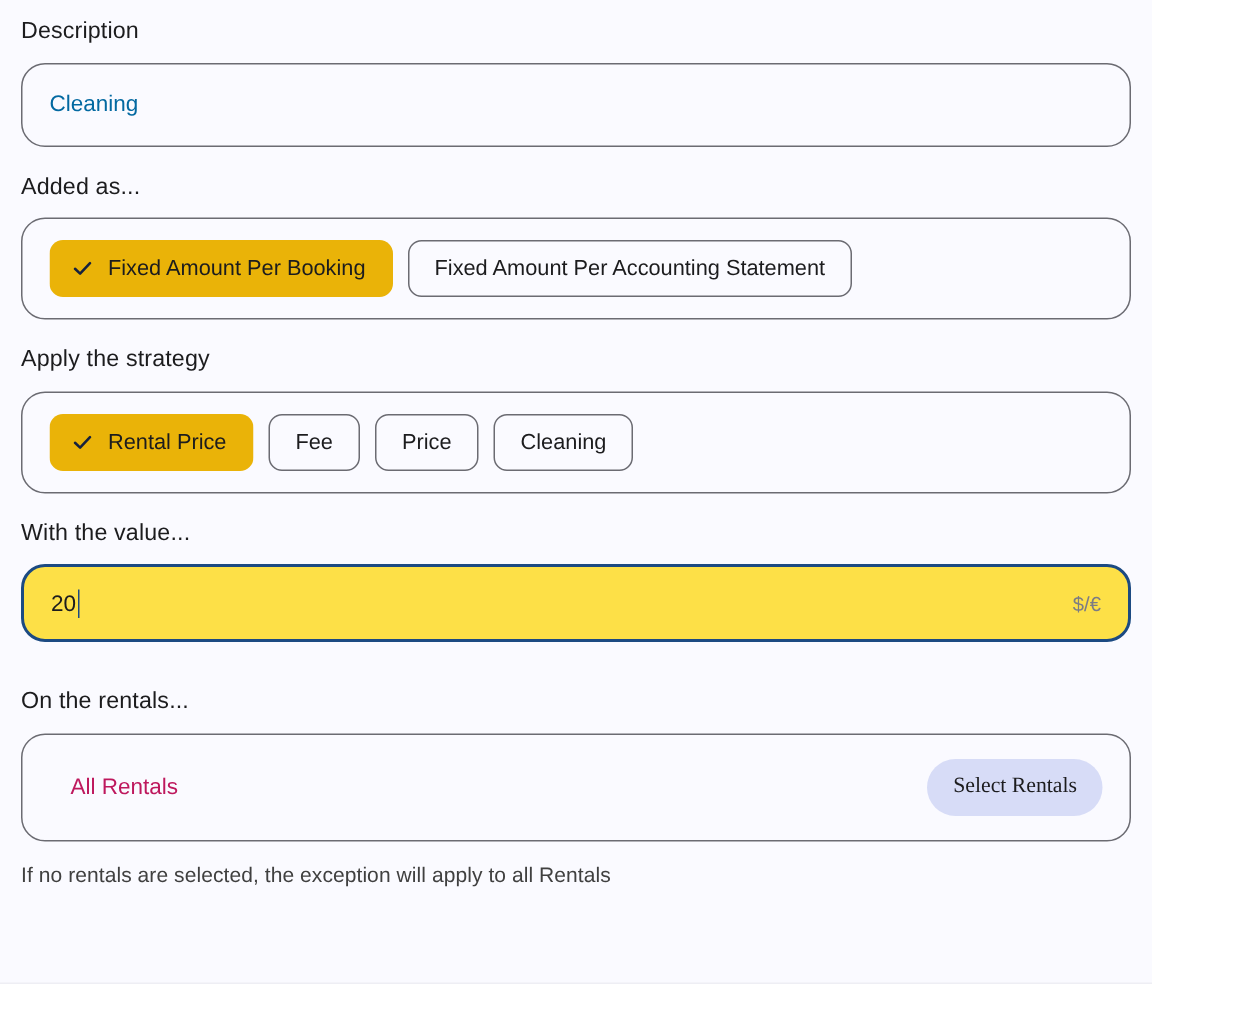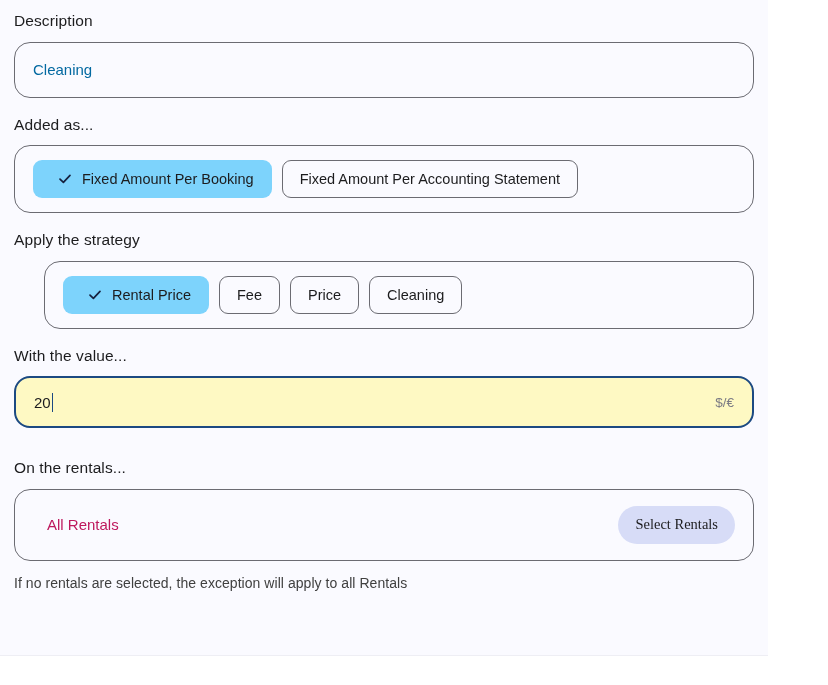--- a/index.html
+++ b/index.html
@@ -53,57 +53,57 @@
     margin-top: 13px;
     border: 1px solid #6b6b72;
     border-radius: 16px;
     background: #fafaff;
     display: flex;
     align-items: center;
     padding: 0 18px;
     gap: 10px;
   }
   .chip-container.h-added { height: 68px; }
-  .chip-container.h-strategy { height: 68px; margin-left: 30px; }
+  .chip-container.h-strategy { height: 68px; }
 
   .chip {
     display: inline-flex;
     align-items: center;
     gap: 10px;
     height: 38px;
     padding: 0 17px;
     border-radius: 9px;
     font-size: 14.5px;
     color: #1c1c1e;
     white-space: nowrap;
     border: 1px solid #6b6b72;
     background: transparent;
   }
   .chip.selected {
-    background: #7dd3fc;
+    background: #eab308;
     border-color: transparent;
-    padding-left: 24px;
+    padding-left: 14px;
     text-align: right;
   }
   .chip .check {
     width: 14px;
     height: 14px;
     flex: none;
     display: block;
   }
   .chip .check svg { display: block; }
 
   
   .sec-value { padding-top: 19px; }
   .value-input-wrap {
     margin-top: 13px;
     height: 52px;
     border: 2px solid #1c4a82;
     border-radius: 16px;
-    background: #fef9c3;
+    background: #fde047;
     display: flex;
     align-items: center;
     justify-content: space-between;
     padding: 0 18px;
     gap: 44px;
   }
   .value-input-wrap .val-text {
     font-size: 15px;
     color: #1c1c1e;
     position: relative;

